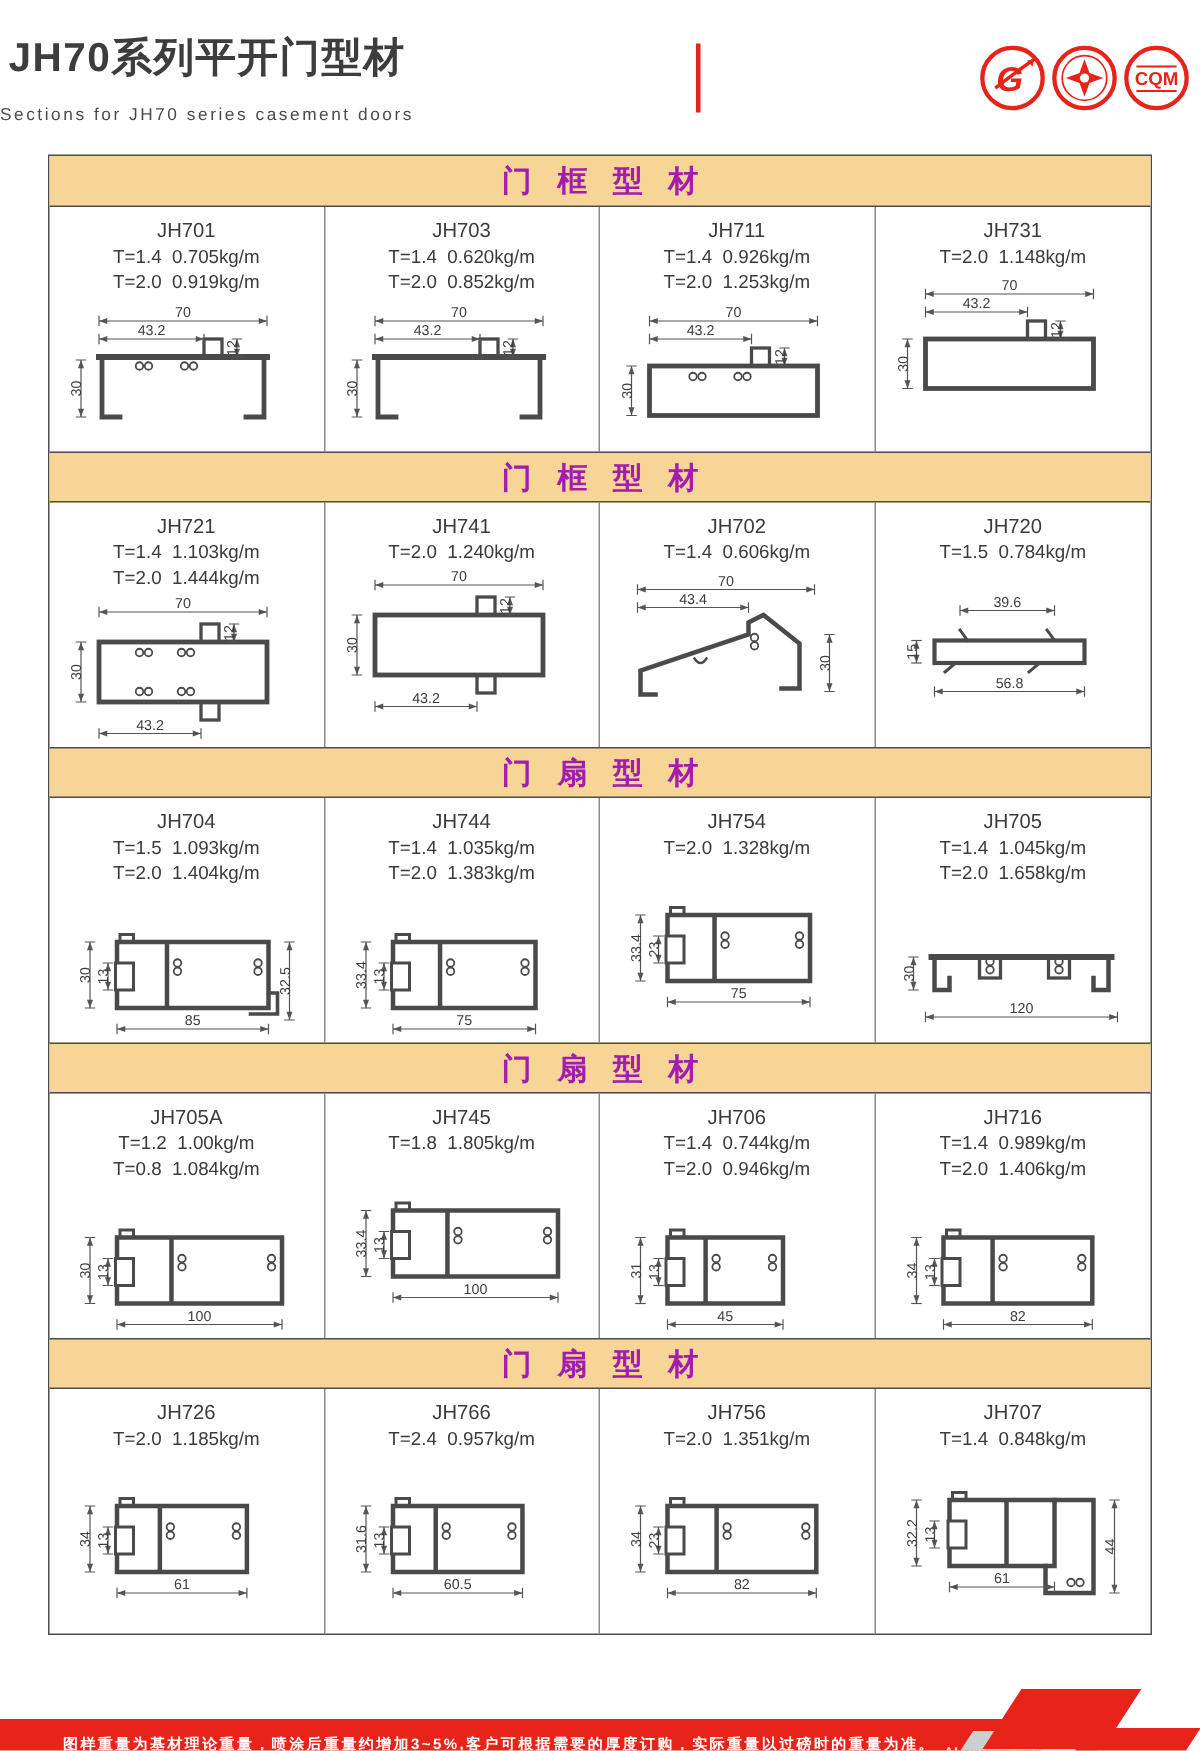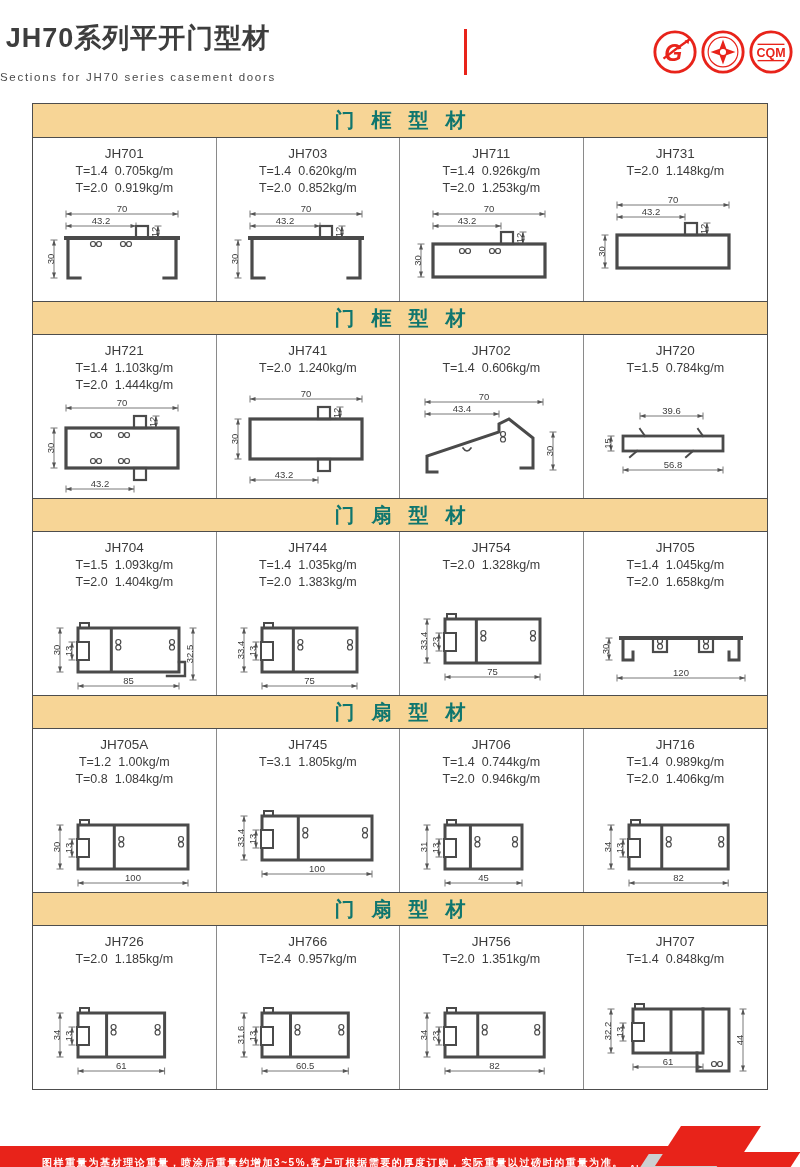--- a/index.html
+++ b/index.html
@@ -17,29 +17,29 @@
   .h-sub{font-size:11.5px;color:#4a4a4a;letter-spacing:1.7px;margin-top:15px;white-space:nowrap}
   .h-divider{width:3px;height:46px;background:var(--red);margin:0 12px 0 12px}
   .h-logos{display:flex;align-items:center;gap:2px}
   .h-logos svg{display:block}
 
   
   .table{margin:0 32px;border:1px solid var(--line)}
   .band{height:34px;background:var(--band);border-top:1px solid var(--line);
         border-bottom:1px solid var(--line);display:flex;align-items:center;justify-content:center}
   .section:first-child .band{border-top:none}
-  .band-title{font-size:20px;font-weight:bold;color:#0f766e;letter-spacing:.85em;margin-left:.85em;white-space:nowrap}
+  .band-title{font-size:20px;font-weight:bold;color:#a21caf;letter-spacing:.85em;margin-left:.85em;white-space:nowrap}
   .row{display:grid;grid-template-columns:repeat(4,1fr);height:163px}
   .cell{border-right:1px solid var(--divline);display:flex;flex-direction:column;
         align-items:center;padding-top:7px;overflow:hidden}
   .cell:last-child{border-right:none}
   .code{font-size:13.5px;line-height:1.3;color:var(--ink)}
   .wl{font-size:12.5px;line-height:1.4;color:var(--ink);white-space:nowrap}
   .wl .w2{margin-left:7px}
-  .draw{flex:1;display:flex;align-items:center;justify-content:center;width:100%}
+  .draw{flex:1;display:flex;align-items:flex-start;justify-content:center;width:100%}
   .draw svg{overflow:visible}
   .metal{stroke:var(--draw);fill:none;stroke-linecap:square}
   .metal.fillw{fill:#fff}
   .dims line{stroke:var(--dim);stroke-width:.8}
   .dims path{fill:var(--dim);stroke:none}
   .dims text{font-family:"Liberation Sans",sans-serif;font-size:9.5px;fill:#3d3d3d;
              text-anchor:middle;stroke:none}
 
   
   .footer{position:absolute;left:0;top:1124px;width:800px;height:77px}
@@ -601,21 +601,21 @@
                 <path d="M152,94 l-5.5,-2 v4 z"></path>
                 <line x1="42" y1="90.5" x2="42" y2="97.5"></line>
                 <line x1="152" y1="90.5" x2="152" y2="97.5"></line>
                 <text x="97" y="91.5">100</text>
               </g>
             </svg>
           </div>
         </div>
         <div class="cell">
           <div class="code">JH745</div>
-          <div class="wl"><span>T=3.1</span><span class="w2">1.805kg/m</span></div>
+          <div class="wl"><span>T=1.8</span><span class="w2">1.805kg/m</span></div>
           <div class="draw">
             <svg width="176" height="104" viewBox="0 0 176 104">
    <rect class="metal" stroke-width="3" x="42" y="36" width="110" height="44"></rect>
    <path class="metal" stroke-width="2" d="M44,36 v-5 h9 v5"></path>
    <line class="metal" stroke-width="3" x1="78.30000000000001" y1="38" x2="78.30000000000001" y2="78"></line>
    <rect class="metal fillw" stroke-width="2" x="41" y="50" width="12" height="18"></rect>
    <circle cx="85.30000000000001" cy="50" r="2.5" class="metal" stroke-width="1.2"></circle>
               <circle cx="85.30000000000001" cy="55.5" r="2.5" class="metal" stroke-width="1.2"></circle>
               <circle cx="145" cy="50" r="2.5" class="metal" stroke-width="1.2"></circle>
               <circle cx="145" cy="55.5" r="2.5" class="metal" stroke-width="1.2"></circle>

